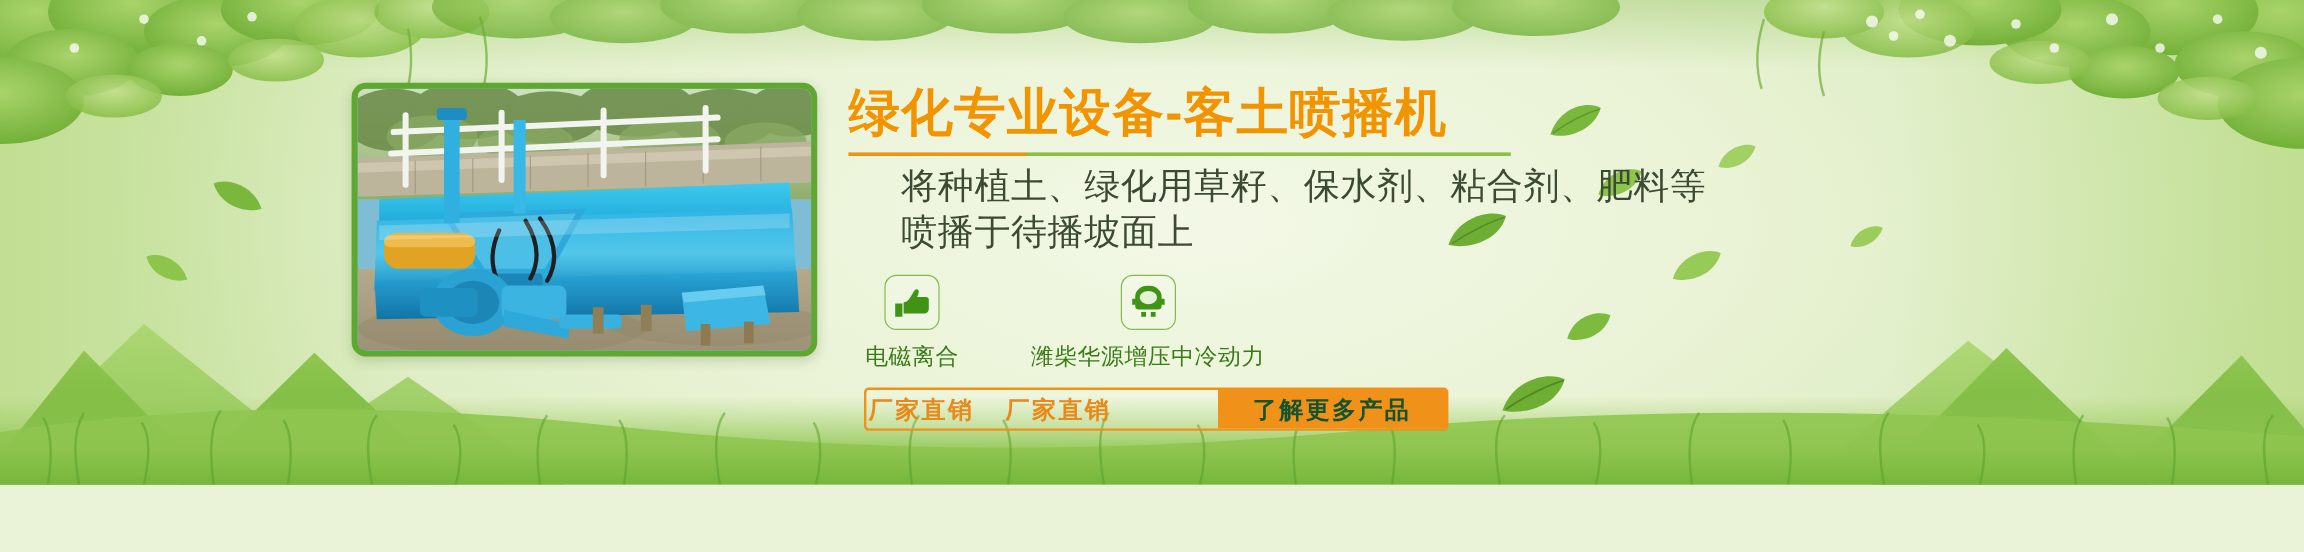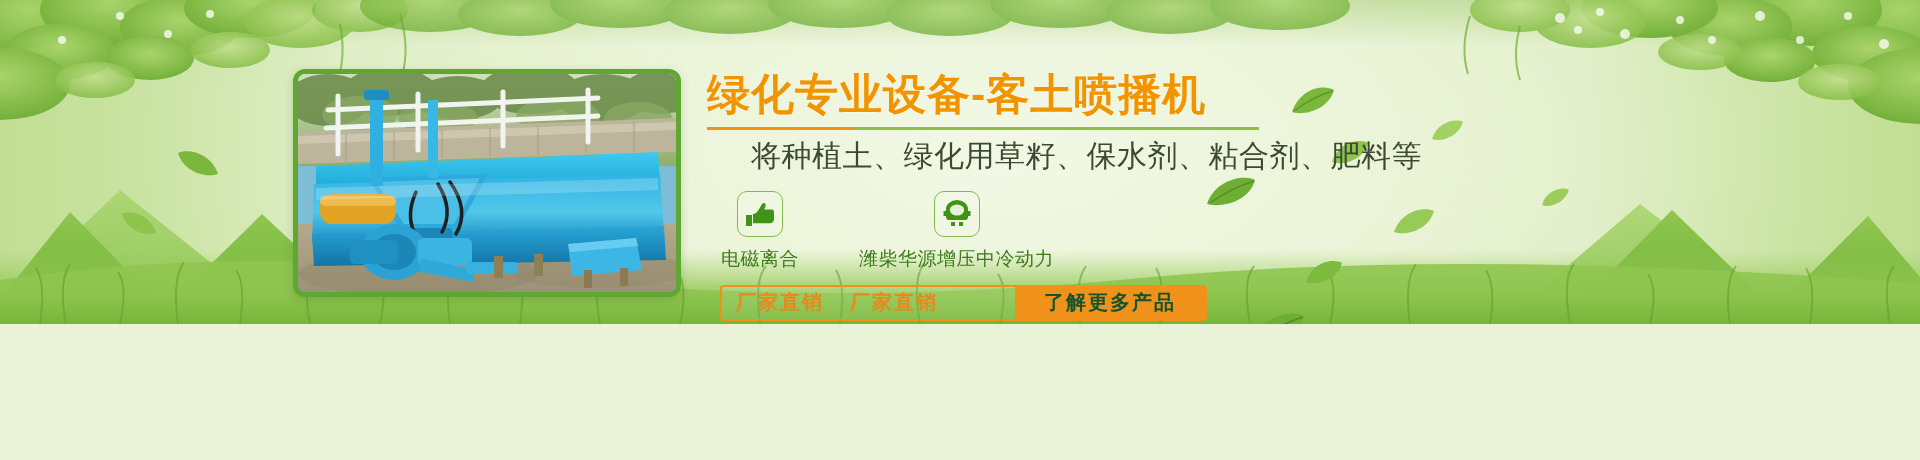--- a/index.html
+++ b/index.html
@@ -4,21 +4,21 @@
 <style>
   * { margin:0; padding:0; box-sizing:border-box; }
   html,body { width:1920px; height:460px; overflow:hidden; }
   body {
     font-family:"Liberation Sans", sans-serif;
     background:#eaf3d8;
   }
 
   .banner {
     position:relative;
-    width:1920px; height:324px;
+    width:1920px; height:404px;
     overflow:hidden;
     background:
       radial-gradient(ellipse 900px 420px at 52% 46%, #f2f8e6 0%, #eaf3d6 48%, #dfeec6 78%, #d5e9b6 100%);
   }
 
   
   .edge-glow {
     position:absolute; inset:0;
     background:
       linear-gradient(to right, rgba(160,205,90,.38) 0%, rgba(160,205,90,0) 18%),
@@ -126,21 +126,21 @@
     margin-left:13px;
     width:487px; height:36px;
     border:2px solid #f0921a;
     border-radius:4px;
     display:flex; align-items:stretch;
     background:rgba(255,255,255,.10);
   }
   .cta-texts {
     flex:1;
     display:flex; align-items:center;
-    padding-left:14px;
+    padding-left:2px;
     gap:26px;
   }
   .cta-texts span {
     font-size:20px; font-weight:bold;
     color:#e8891a;
     letter-spacing:2px;
     white-space:nowrap;
   }
   .cta-button {
     width:190px;
@@ -474,20 +474,21 @@
     </svg>
   </div>
 
   <div class="content">
 
     <div class="headline">绿化专业设备-客土喷播机</div>
 
     <div class="rule"></div>
 
     <div class="subtitle">将种植土、绿化用草籽、保水剂、粘合剂、肥料等</div>
+    <div class="subtitle" style="margin-top:0;">喷播于待播坡面上</div>
 
     <div class="features">
 
       <div class="feature f1">
         <div class="feature-box">
           <svg width="30" height="26" viewBox="0 0 30 26">
             <path d="M1 14 h6 v11 H1 z" fill="#3f9416"></path>
             <path d="M8 13 c0 0 2.2 -0.4 3.6 -1.6 c1.6 -1.4 3.2 -4.4 4.4 -6.6 c0.9 -1.7 2.1 -3.2 3.6 -2.6 c1.4 0.6 1.1 2.4 0.7 3.6 c-0.4 1.3 -1.1 2.7 -1.1 2.7 h7.4 c1.4 0 2.4 0.9 2.4 2.1 v7.6 c0 2.3 -1.7 4 -4 4 H8 z" fill="#3f9416"></path>
           </svg>
         </div>

